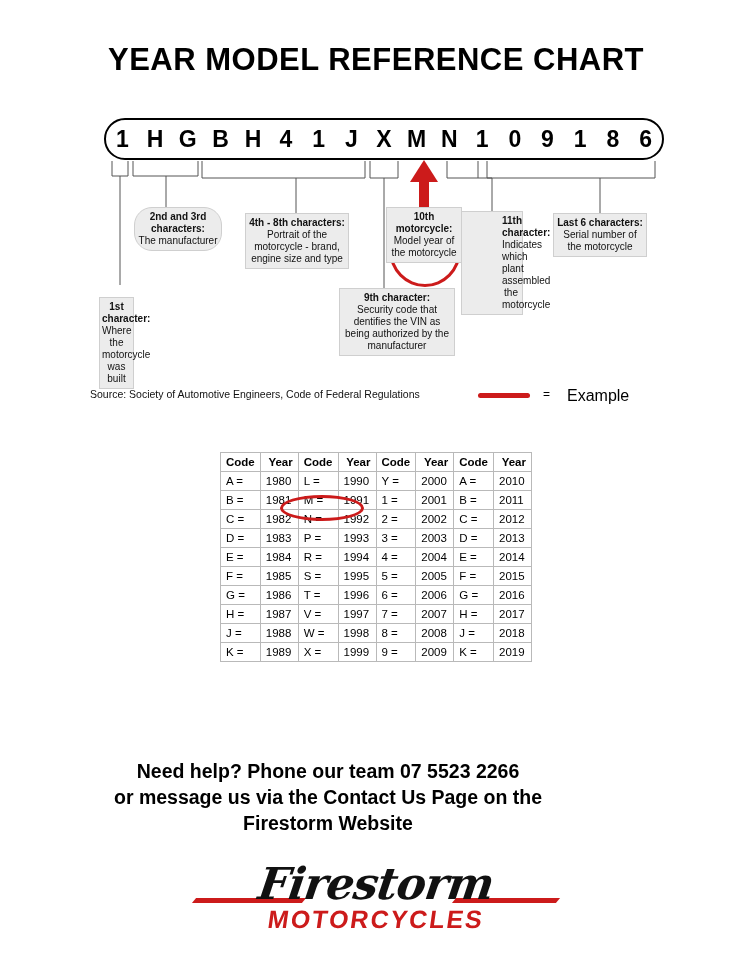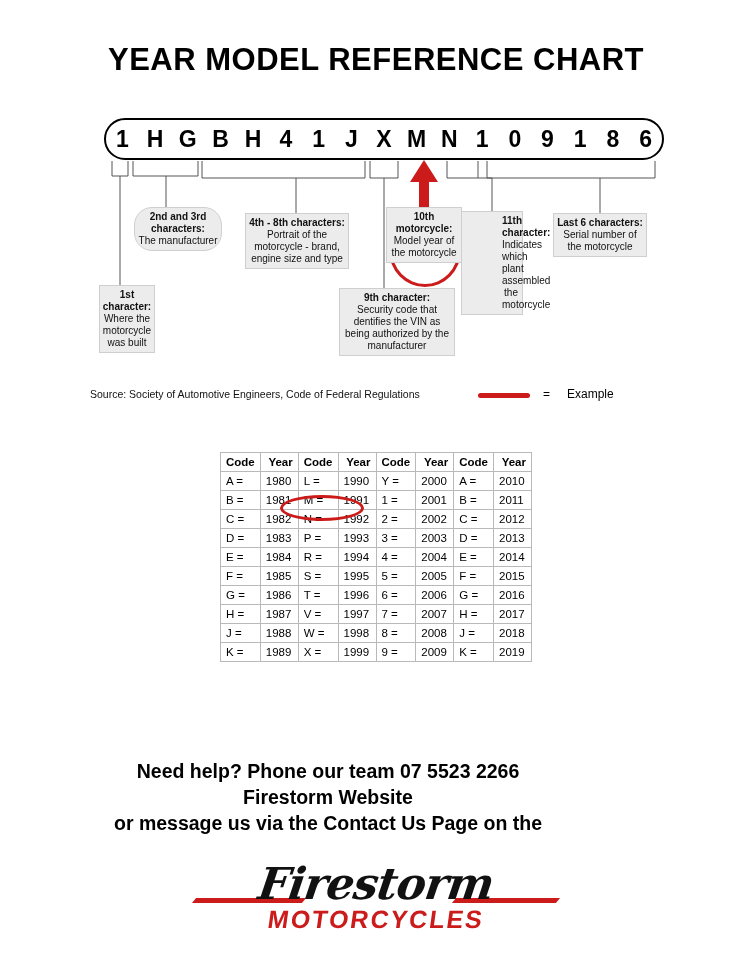--- a/index.html
+++ b/index.html
@@ -65,21 +65,21 @@
     border: 1px solid #cfcfcf;
     box-sizing: border-box;
     text-align: center;
     font-size: 10px;
     line-height: 12px;
     padding: 3px 2px;
     color: #111;
   }
   .callout b { font-weight: bold; }
 
-  #c1 { left: 99px;  top: 285px; width: 56px; }
+  #c1 { left: 99px;  top: 297px; width: 35px; }
   #c2 { left: 134px; top: 207px; width: 88px; border-radius: 18px; }
   #c3 { left: 245px; top: 213px; width: 104px; }
   #c4 { left: 339px; top: 288px; width: 116px; }
   #c5 { left: 386px; top: 207px; width: 76px; }
   #c6 { left: 461px; top: 211px; width: 62px; padding-left: 40px; }
   #c7 { left: 553px; top: 213px; width: 94px; }
 
   
   #m-circle {
     position: absolute;
@@ -112,21 +112,21 @@
   #legend-eq {
     position: absolute;
     left: 543px;
     top: 387px;
     font-size: 12px;
   }
   #legend-label {
     position: absolute;
     left: 567px;
     top: 387px;
-    font-size: 12px;
+    font-size: 16px;
   }
 
   
   #code-table {
     position: absolute;
     left: 220px;
     top: 452px;
     border-collapse: collapse;
     font-size: 11.5px;
   }
@@ -413,22 +413,22 @@
       <td class="year">2009</td>
       <td class="code">K =</td>
       <td class="year">2019</td>
     </tr>
   </tbody>
 </table>
 <div id="table-circle"></div>
 
 <div id="help">
   <div>Need help?  Phone our team 07 5523 2266</div>
+  <div>or message us via the Contact Us Page on the</div>
   <div>Firestorm Website</div>
-  <div>or message us via the Contact Us Page on the</div>
 </div>
 
 <div id="logo">
   <div id="logo-slash1"></div>
   <div id="logo-slash2"></div>
   <div id="logo-word1">Firestorm</div>
   <div id="logo-word2">MOTORCYCLES</div>
 </div>
 
 </body></html>

